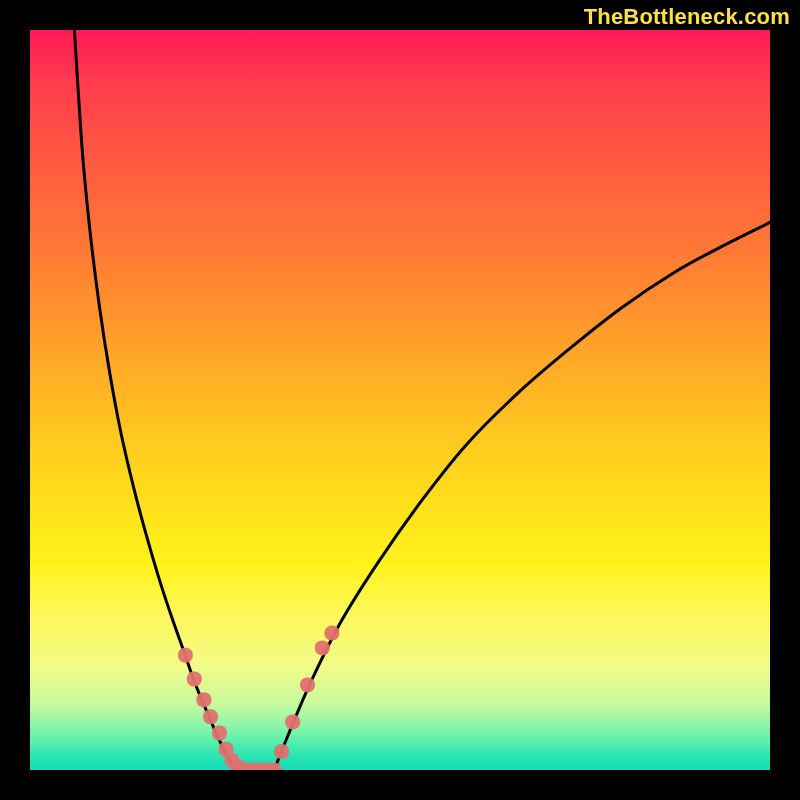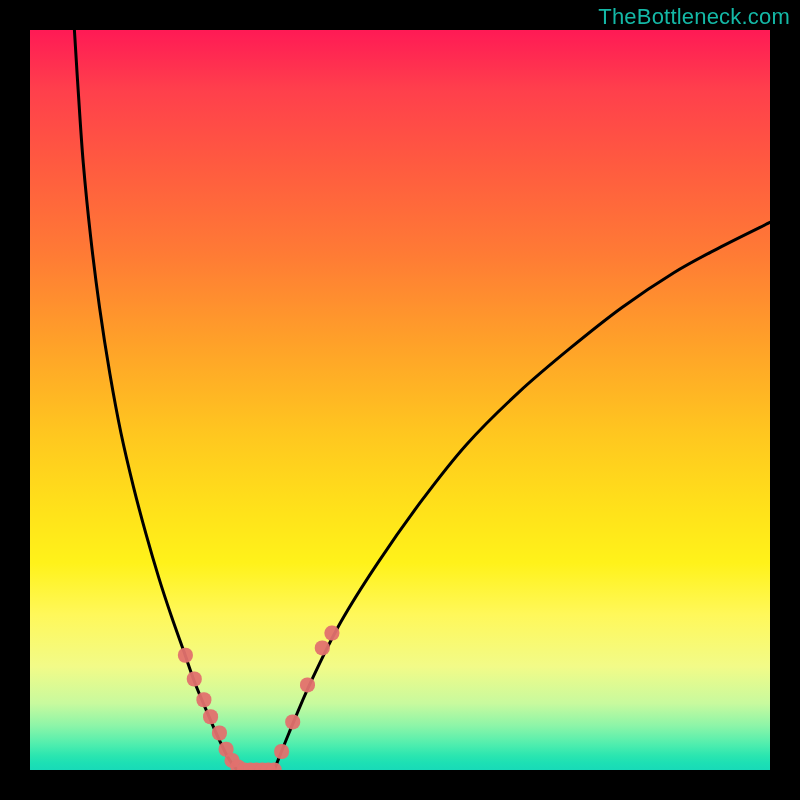--- a/index.html
+++ b/index.html
@@ -51,23 +51,23 @@
   .curve-svg {
     position: absolute;
     inset: 0;
     width: 100%;
     height: 100%;
   }
   .watermark {
     position: absolute;
     top: 4px;
     right: 10px;
-    color: #14b8a6;
+    color: #fde047;
     font-size: 22px;
-    font-weight: 400;
+    font-weight: 700;
     letter-spacing: 0.2px;
     user-select: none;
   }
 </style>
 </head>
 <body>
 
 <div class="stage">
 
   <div class="plot-area">

